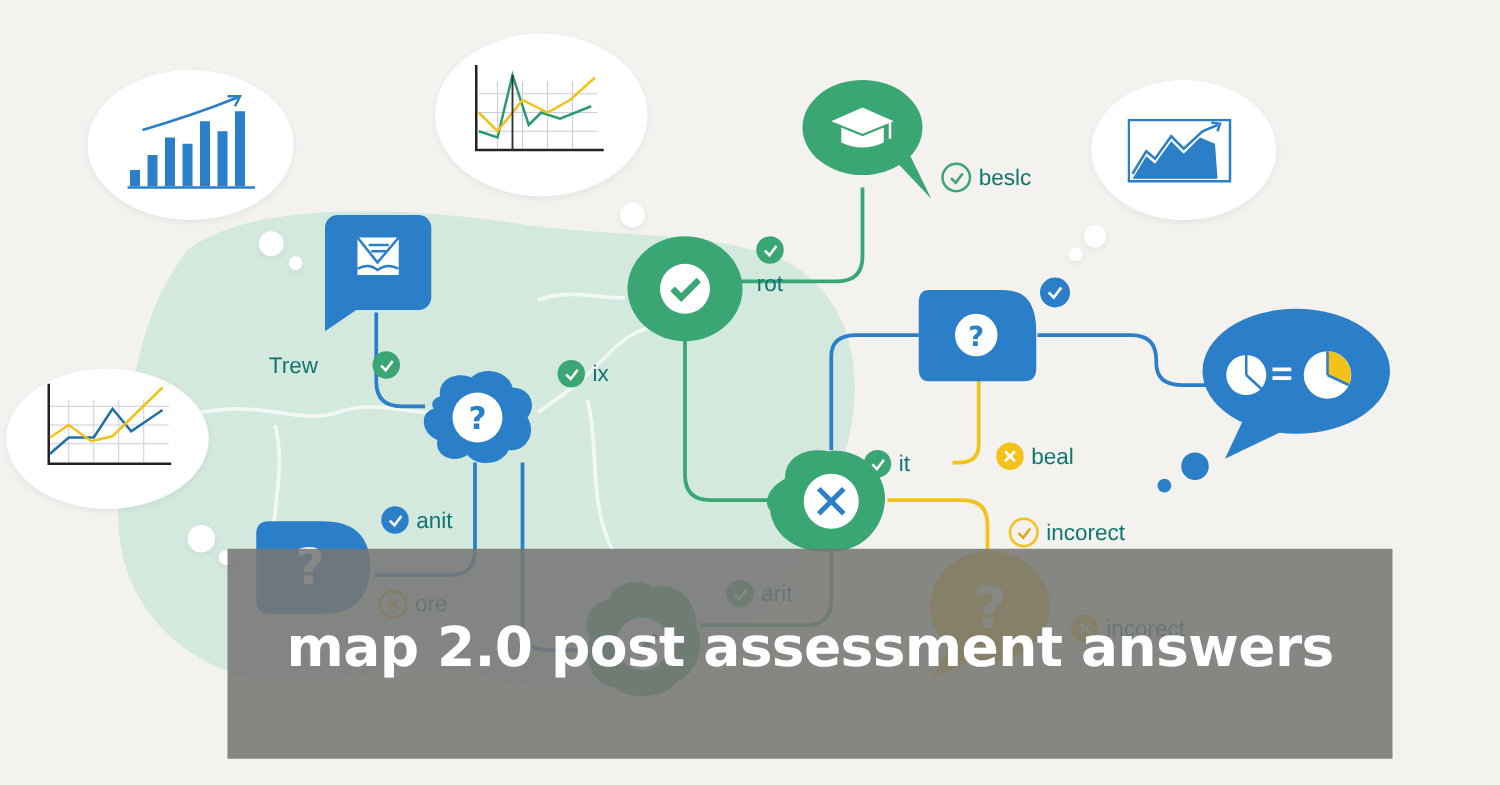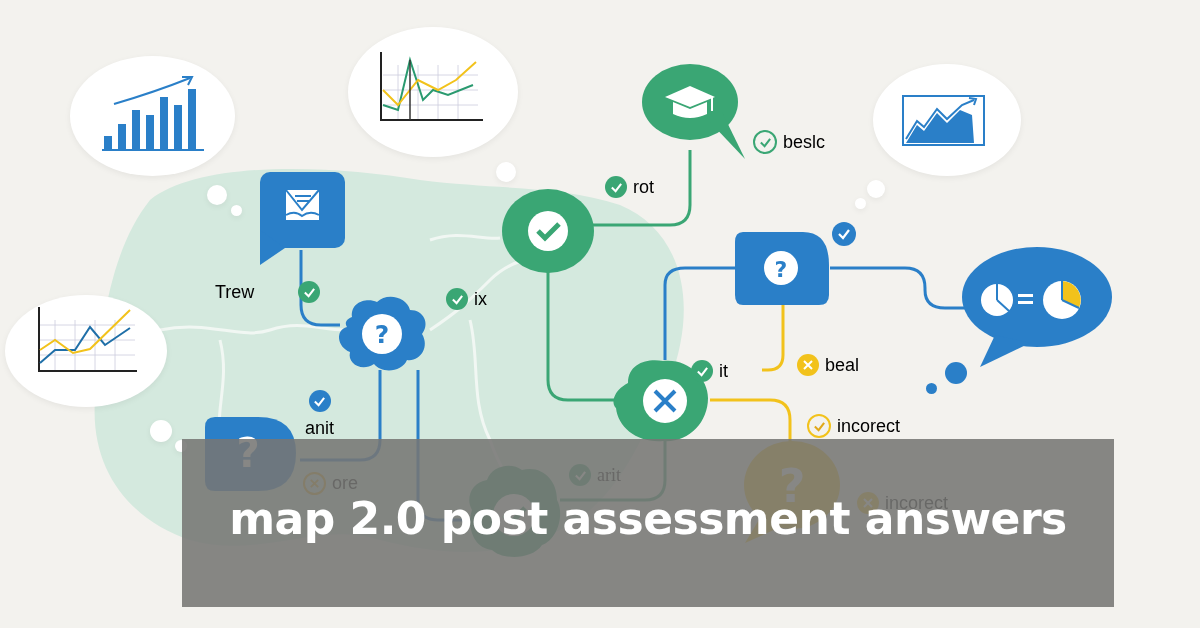--- a/index.html
+++ b/index.html
@@ -1,18 +1,18 @@
 <!DOCTYPE html>
 <html><head>
 <meta charset="utf-8">
 <style>
   html,body{margin:0;padding:0;}
   body{width:1200px;height:628px;background:#f3f2ee;position:relative;overflow:hidden;font-family:"Liberation Sans",sans-serif;}
   .abs{position:absolute;}
-  .lbl{position:absolute;font-size:18px;color:#000000;display:flex;align-items:center;gap:6px;white-space:nowrap;}
+  .lbl{position:absolute;font-size:18px;color:#0f766e;display:flex;align-items:center;gap:6px;white-space:nowrap;}
   .badge{width:22px;height:22px;border-radius:50%;display:inline-flex;align-items:center;justify-content:center;}
   .overlay{position:absolute;left:182px;top:439px;width:932px;height:168px;background:rgba(118,118,116,0.88);display:flex;align-items:center;justify-content:center;}
   .overlay span{color:#fff;font-family:"DejaVu Sans",sans-serif;font-weight:bold;font-size:44px;letter-spacing:-0.5px;margin-top:-10px;}
   .bubble{position:absolute;background:#fff;border-radius:50%;box-shadow:0 2px 6px rgba(0,0,0,0.06);}
 </style>
 </head>
 <body>
 
 <svg class="abs" style="left:0;top:0" width="1200" height="628" viewBox="0 0 1200 628">
   <path d="M150 200 C200 160 330 165 420 180 C500 190 560 185 620 205 C680 230 700 300 670 380 C640 440 620 500 560 530 C500 560 440 555 380 540 C320 520 260 560 190 540 C130 520 90 470 95 400 C100 330 110 250 150 200 Z" fill="#d4e9de"></path>
@@ -193,21 +193,21 @@
     </span>
 </div>
 <div class="lbl" style="left:446px;top:288px;align-items:flex-end;">
   <span class="badge" style="background:#3aa674;">
       <svg width="13" height="13" viewBox="0 0 14 14">
         <path d="M2 7 L6 11 L12 3" stroke="#fff" stroke-width="2.2" fill="none"></path>
       </svg>
     </span>
   <span>ix</span>
 </div>
-<div class="lbl" style="left:605px;top:176px;">
+<div class="lbl" style="left:605px;top:189px;flex-direction:column;">
   <span class="badge" style="background:#3aa674;">
       <svg width="13" height="13" viewBox="0 0 14 14">
         <path d="M2 7 L6 11 L12 3" stroke="#fff" stroke-width="2.2" fill="none"></path>
       </svg>
     </span>
   <span>rot</span>
 </div>
 <div class="lbl" style="left:753px;top:130px;">
   <span class="badge" style="border:2px solid #3aa674;width:20px;height:20px;">
       <svg width="13" height="13" viewBox="0 0 14 14">
@@ -225,37 +225,37 @@
   <span>beal</span>
 </div>
 <div class="lbl" style="left:691px;top:360px;">
   <span class="badge" style="background:#3aa674;">
       <svg width="13" height="13" viewBox="0 0 14 14">
         <path d="M2 7 L6 11 L12 3" stroke="#fff" stroke-width="2.2" fill="none"></path>
       </svg>
     </span>
   <span>it</span>
 </div>
-<div class="lbl" style="left:305px;top:390px;flex-direction:column;">
+<div class="lbl" style="left:305px;top:405px;">
   <span class="badge" style="background:#2a7fc8;">
       <svg width="13" height="13" viewBox="0 0 14 14">
         <path d="M2 7 L6 11 L12 3" stroke="#fff" stroke-width="2.2" fill="none"></path>
       </svg>
     </span>
   <span>anit</span>
 </div>
 <div class="lbl" style="left:303px;top:472px;">
   <span class="badge" style="border:2px solid #e0a81a;width:19px;height:19px;">
       <svg width="11" height="11" viewBox="0 0 12 12">
         <path d="M2 2 L10 10 M10 2 L2 10" stroke="#e0a81a" stroke-width="2"></path>
       </svg>
     </span>
   <span>ore</span>
 </div>
-<div class="lbl" style="left:569px;top:464px;font-family:Liberation Serif, serif;">
+<div class="lbl" style="left:581px;top:464px;">
   <span class="badge" style="background:#3aa674;">
       <svg width="13" height="13" viewBox="0 0 14 14">
         <path d="M2 7 L6 11 L12 3" stroke="#fff" stroke-width="2.2" fill="none"></path>
       </svg>
     </span>
   <span>arit</span>
 </div>
 <div class="lbl" style="left:807px;top:414px;">
   <span class="badge" style="border:2px solid #f2c21b;width:20px;height:20px;">
       <svg width="13" height="13" viewBox="0 0 14 14">

